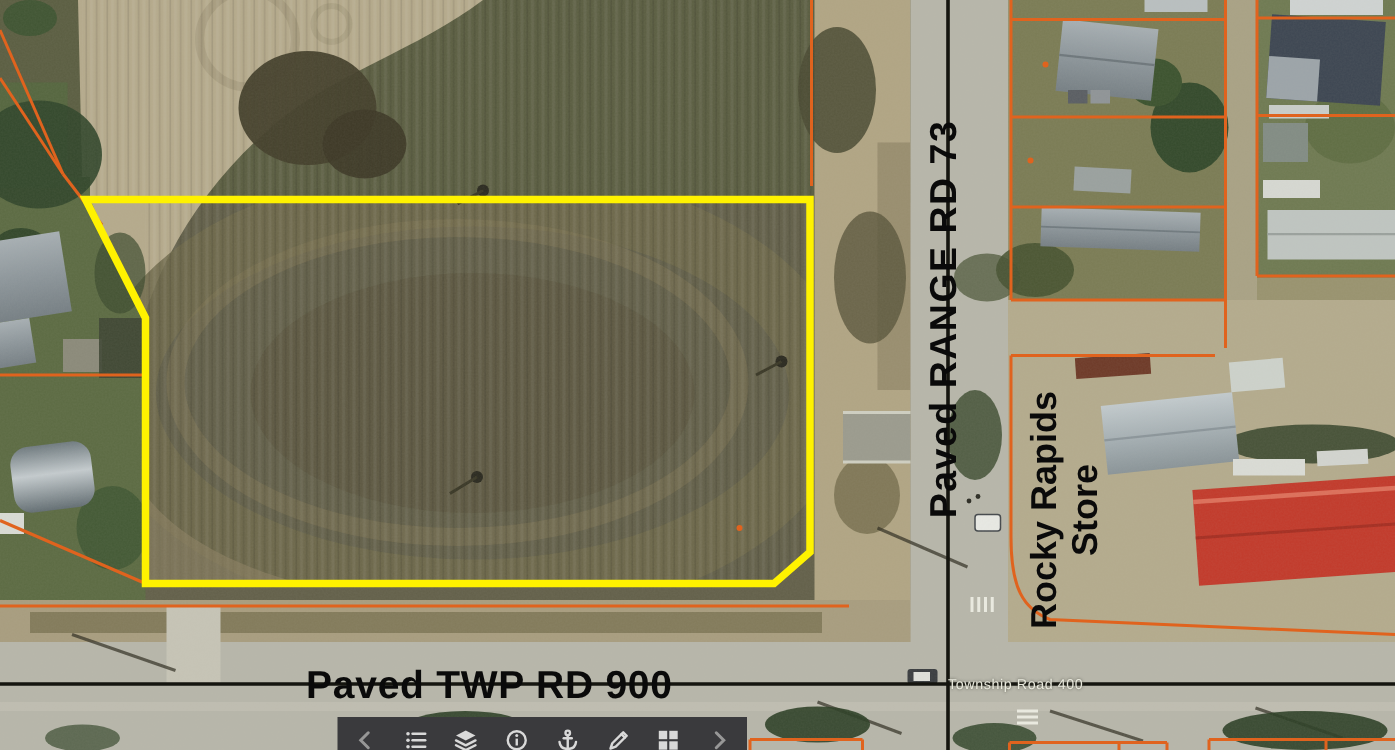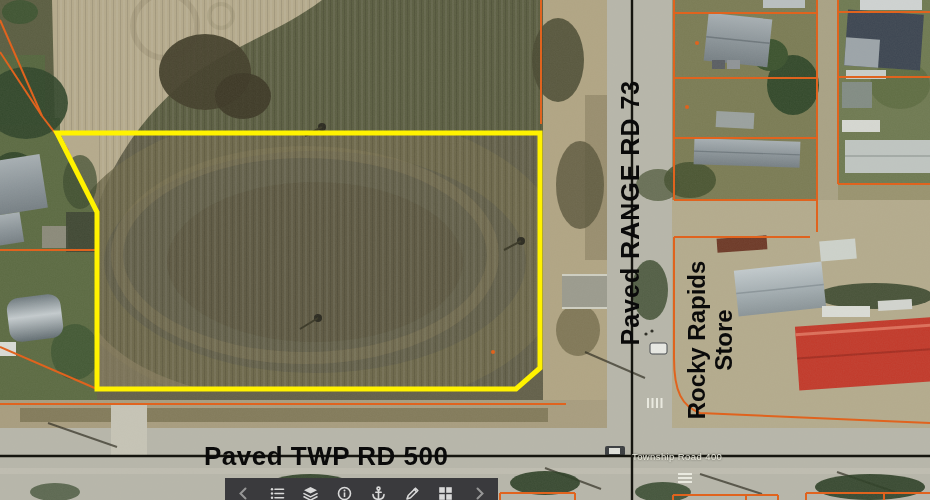--- a/index.html
+++ b/index.html
@@ -244,21 +244,21 @@
     </g>
 
     <polygon class="hl" points="57,133 540,133 540,368 516,389 97,389 97,212"></polygon>
   </svg>
 
   <div class="lbl lbl-range">Paved RANGE RD 73</div>
   <div class="lbl lbl-store">
     <div>Rocky Rapids</div>
     <div>Store</div>
   </div>
-  <div class="lbl lbl-twp">Paved TWP RD 500</div>
+  <div class="lbl lbl-twp">Paved TWP RD 900</div>
   <div class="lbl lbl-small">Township Road 400</div>
 
   <div class="toolbar">
     <button class="tb-btn">
       <svg viewBox="0 0 15 15">
           <polyline class="chev" points="9.5,2.5 4.5,7.5 9.5,12.5"></polyline>
         </svg>
     </button>
     <button class="tb-btn">
       <svg viewBox="0 0 15 15">

